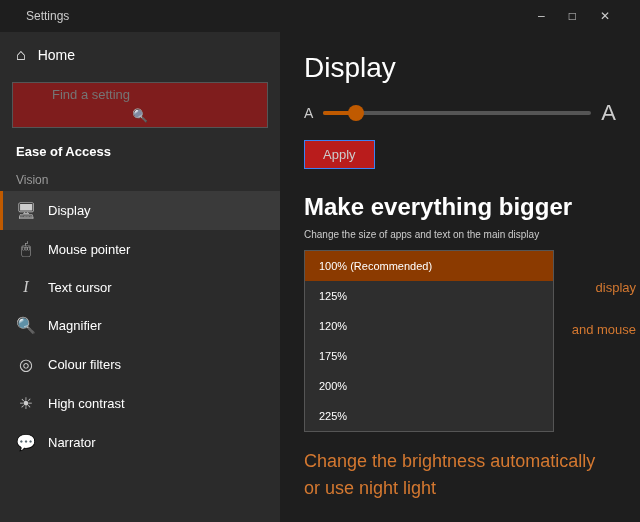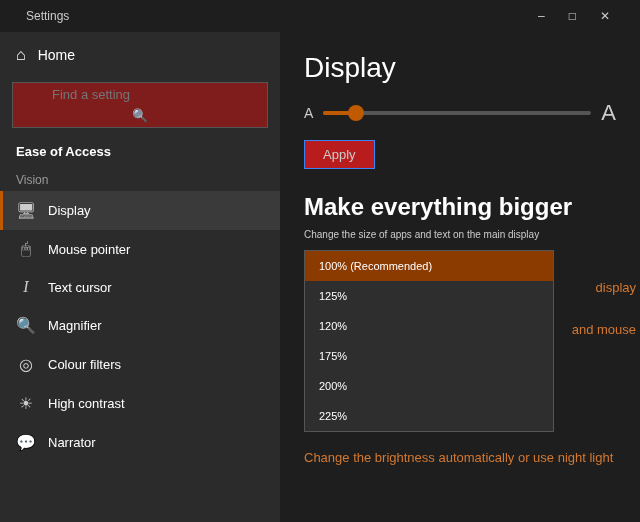--- a/index.html
+++ b/index.html
@@ -228,21 +228,21 @@
       padding: 9px 14px;
       font-size: 11px;
       color: #ffffff;
       cursor: pointer;
     }
     .dropdown-item.selected {
       background: #8b3a00;
     }
 
     .auto-brightness-link {
-      font-size: 13px;
+      font-size: 18px;
       color: #d47830;
       cursor: pointer;
       margin-top: 4px;
       line-height: 1.5;
     }
   </style>
 </head>
 <body>
 
 <div class="titlebar">

